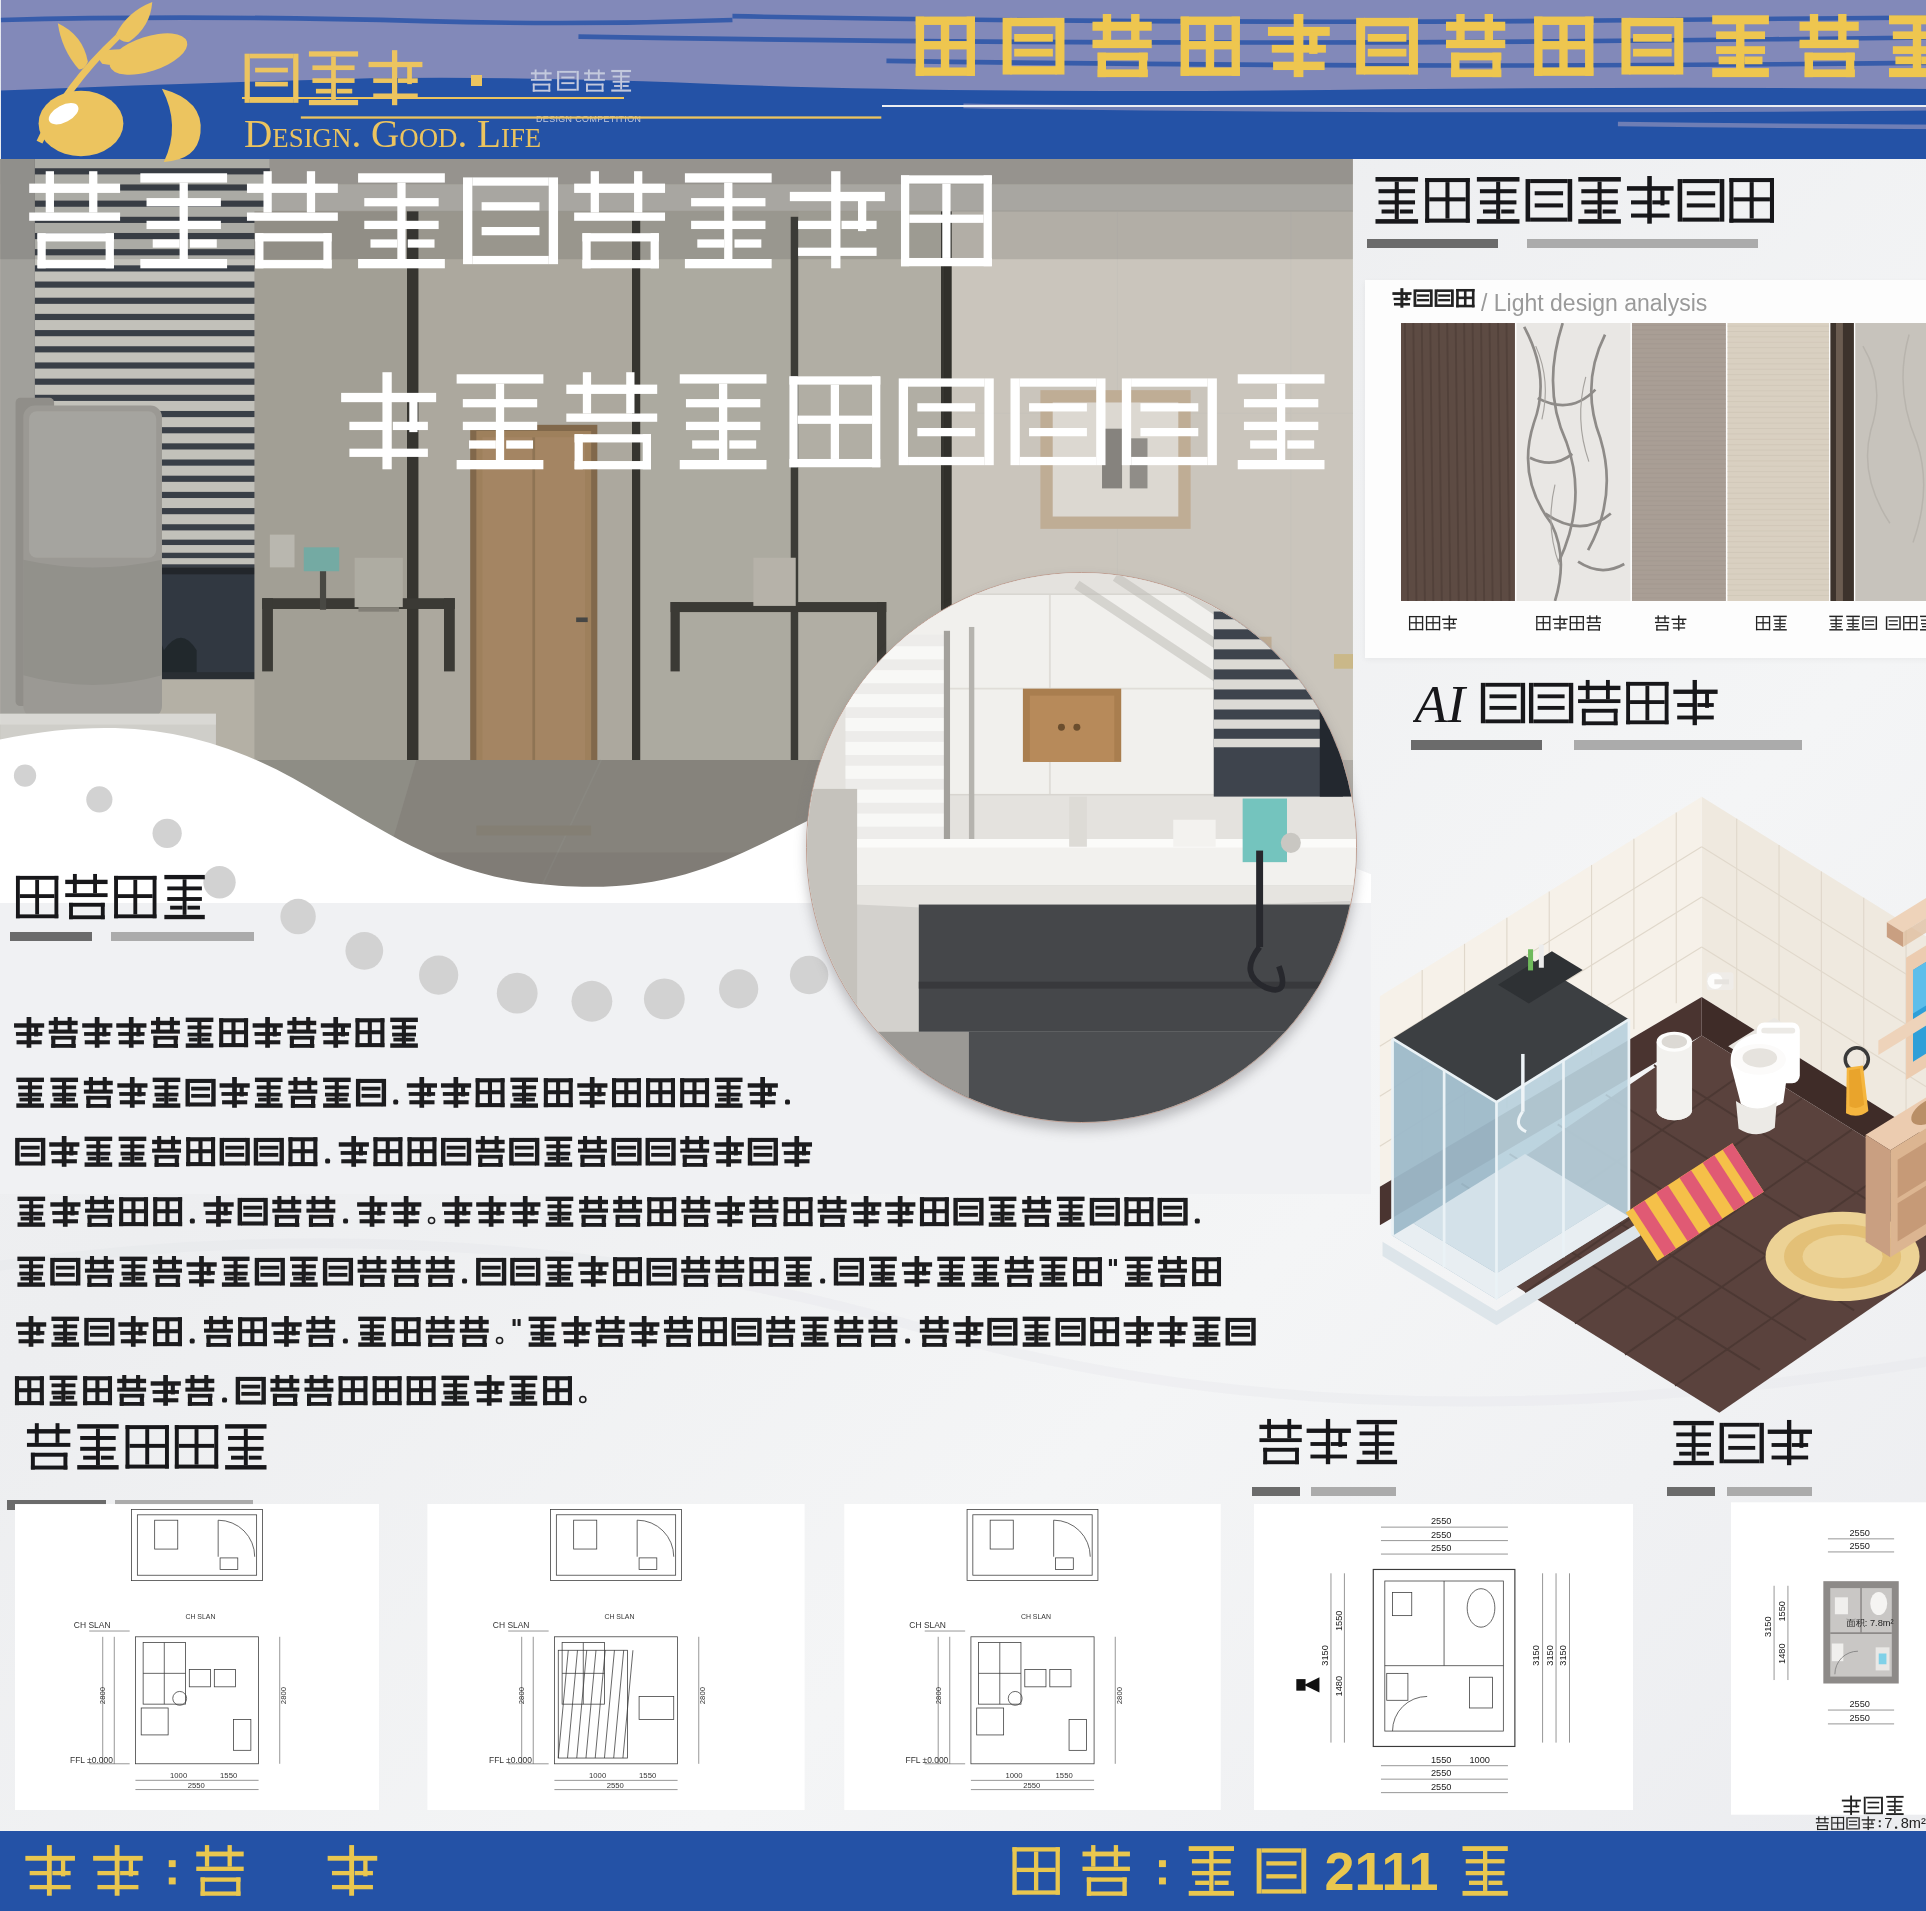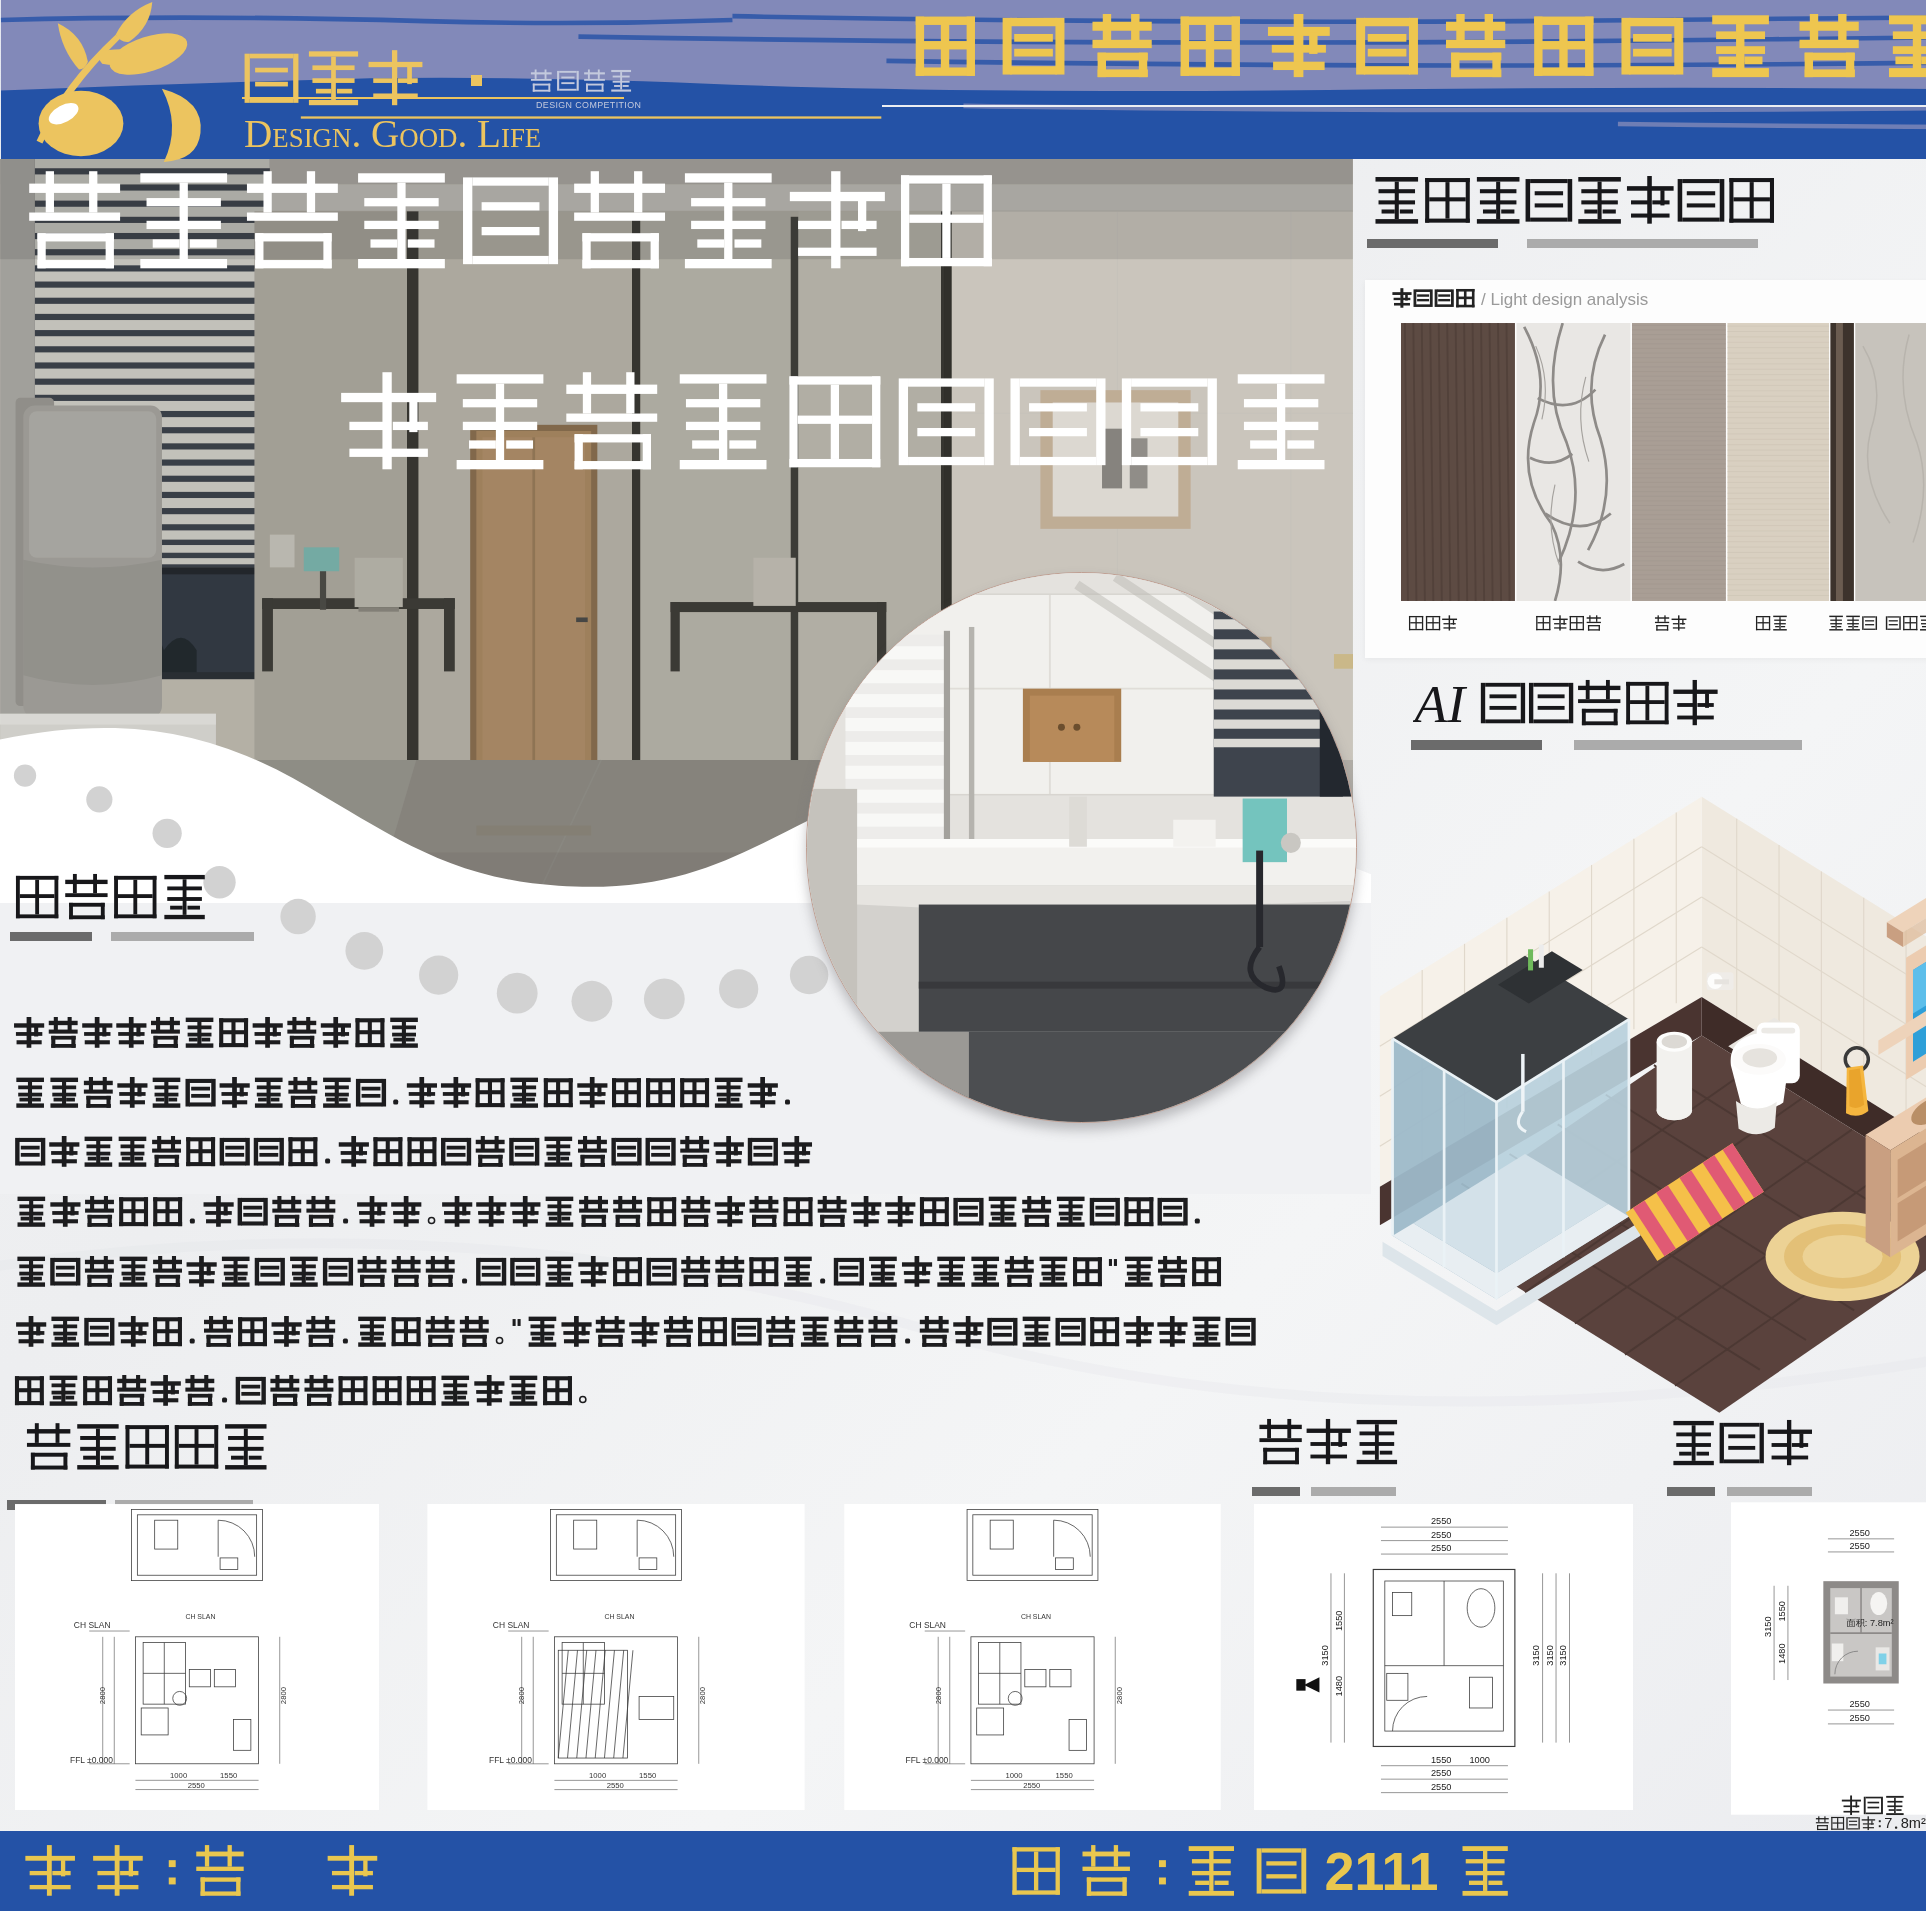--- a/index.html
+++ b/index.html
@@ -577,21 +577,21 @@
 <div class="abs" style="left:1365px;top:280px;width:666px;height:378px;background:#fdfdfd;box-shadow:0 1.5px 6.2px rgba(0,0,0,.05)"></div>
 
 <svg style="position:absolute;left:1392px;top:288px;" width="86" height="23" viewBox="0 0 224 59">
     <g fill="#222">
       <use href="#bc" transform="translate(0,0) scale(0.5200)"></use>
       <use href="#bd" transform="translate(55,0) scale(0.5200)"></use>
       <use href="#bd" transform="translate(110,0) scale(0.5200)"></use>
       <use href="#ba" transform="translate(165,0) scale(0.5200)"></use>
     </g>
   </svg>
-<div class="abs" style="left:1481px;top:290px;color:#9a9a9a;font-size:17px;font-family:'Liberation Sans';">/ Light design analysis</div>
+<div class="abs" style="left:1481px;top:290px;color:#9a9a9a;font-size:23px;font-family:'Liberation Sans';">/ Light design analysis</div>
 
 <svg class="abs" style="left:1401px;top:323px" width="609" height="278" viewBox="0 0 1582 722">
     <rect x="0" y="0" width="296" height="722" fill="#5d4b43"></rect>
     <rect x="300" y="0" width="296" height="722" fill="#e9e7e4"></rect>
     <rect x="600" y="0" width="244" height="722" fill="#a99e95"></rect>
     <rect x="848" y="0" width="264" height="722" fill="#d9d0c1"></rect>
     <rect x="1116" y="0" width="60" height="722" fill="#4a3e35"></rect>
     <rect x="1180" y="0" width="240" height="722" fill="#c7c3bc"></rect>
     <rect x="1424" y="0" width="158" height="722" fill="#ececeb"></rect>
     <g stroke="#4e3e37" stroke-width="5" opacity=".7">
@@ -1240,21 +1240,21 @@
 
 <svg style="position:absolute;left:529px;top:69px;" width="109" height="27" viewBox="0 0 284 71">
     <g fill="#c3c9dd">
       <use href="#ge" transform="translate(0,0) scale(0.6200)"></use>
       <use href="#gd" transform="translate(70,0) scale(0.6200)"></use>
       <use href="#ge" transform="translate(140,0) scale(0.6200)"></use>
       <use href="#gb" transform="translate(210,0) scale(0.6200)"></use>
     </g>
   </svg>
 <div class="abs" style="left:242px;top:97px;width:382px;height:1.9px;background:#ecc45f"></div>
-<div class="abs" style="left:536px;top:100px;color:#c3c9dd;font-size:8.9px;letter-spacing:0.4px;font-family:'Liberation Sans'">DESIGN COMPETITION</div>
+<div class="abs" style="left:536px;top:114px;color:#c3c9dd;font-size:8.9px;letter-spacing:0.4px;font-family:'Liberation Sans'">DESIGN COMPETITION</div>
 
 <svg class="abs" style="left:243px;top:111px" width="647" height="43" viewBox="0 0 1680 112">
 <rect x="148" y="14" width="1512" height="6" fill="#ecc45f"></rect>
 <text x="0" y="95" font-family="Liberation Serif" font-size="102" fill="#ecc45f">D<tspan font-size="70">ESIGN</tspan>. G<tspan font-size="70">OOD</tspan>. L<tspan font-size="70">IFE</tspan></text>
 </svg>
 
 <svg style="position:absolute;left:909px;top:14px;" width="1777" height="74" viewBox="0 0 4613 193">
     <g fill="#eec64f">
       <use href="#ba" transform="translate(0,0) scale(1.6800)"></use>
       <use href="#bd" transform="translate(230,0) scale(1.6800)"></use>

